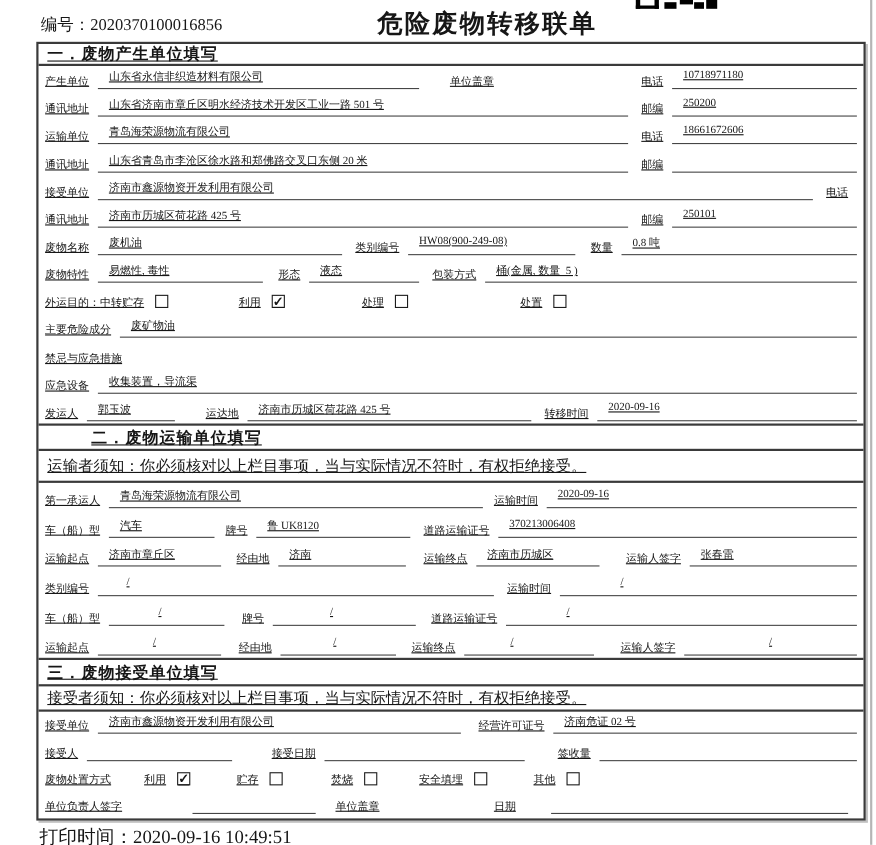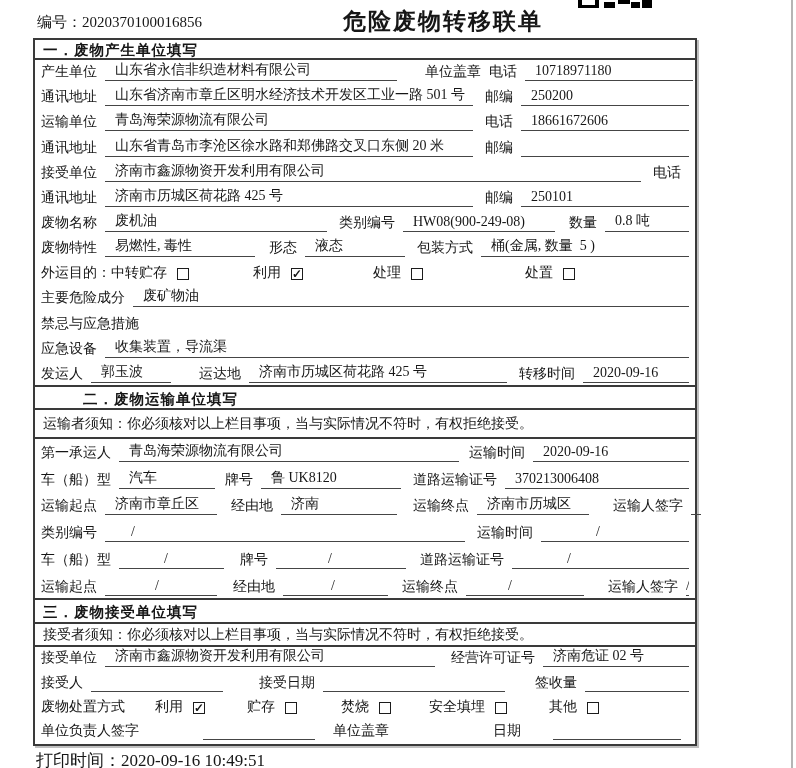--- a/index.html
+++ b/index.html
@@ -8,43 +8,43 @@
   .sheet { position:absolute; left:0; top:0; width:796px; height:768px; background:#fff; }
   .scan-edge { position:absolute; left:791px; top:0; width:2px; height:768px; background:#b5b5b5; }
 
   .serial { position:absolute; left:37px; top:13px; font-size:15px; white-space:pre; }
   .doc-title { position:absolute; left:443px; top:6px; transform:translateX(-50%);
     font-size:23px; font-weight:bold; letter-spacing:2px; white-space:nowrap; }
 
   .qr { position:absolute; left:578px; top:0; width:74px; height:9px; }
   .qr div { position:absolute; background:#000; }
 
-  .box { position:absolute; left:33px; top:38px; width:664px; height:708px;
-    border:2px solid #3a3a3a; box-shadow:2px 2px 0 rgba(130,130,130,.5); background:#fff; }
+  .box { position:absolute; left:33px; top:38px; width:754px; height:708px;
+    border:2px solid #3a3a3a; box-shadow:2px 2px 0 rgba(130,130,130,.5); background:#fff;text-decoration:underline; }
 
   .shead { font-size:14.5px; font-weight:bold; padding:2px 0 0 8px;
     border-bottom:2px solid #3a3a3a; letter-spacing:1px; }
   .h1 { height:20px; line-height:17px; }
   .h2 { height:23px; line-height:20px;padding-left:48px; }
   .h3 { height:24px; line-height:21px; }
 
   .notice { font-size:14px; padding-left:8px; border-bottom:2px solid #3a3a3a;
     display:flex; align-items:center; }
   .n2 { height:29px; }
   .n3 { height:23px; }
 
   .sbody { width:100%; }
   .b1 { height:327px; border-bottom:2px solid #3a3a3a; }
   .b2 { height:161px; border-bottom:2px solid #3a3a3a; }
   .b3 { height:97px; }
   .b1 .frow { height:25.15px; }
   .b2 .frow { height:26.83px; }
   .b3 .frow { height:24.25px; }
 
-  .frow { display:flex; align-items:flex-end; padding:16px 6px 4px 6px; font-size:14px; }
+  .frow { display:flex; align-items:flex-end; padding:16px 6px 4px 6px; font-size:10px; }
   .lb { white-space:pre; margin-right:8px; flex:none; }
   .ul { border-bottom:1px solid #454545; padding:0 0 1px 10px; white-space:pre;
     overflow:hidden; flex:none; min-height:18px; }
   .fx { flex:1; }
   .sl { padding-left:26px; }
   .ctr { text-align:center; padding-left:0; }
 
   .optlb { white-space:pre; margin-right:10px; }
   .cb { width:12px; height:12px; border:1.5px solid #1c1c1c; margin-bottom:2px;
     display:inline-flex; align-items:center; justify-content:center; flex:none; }

